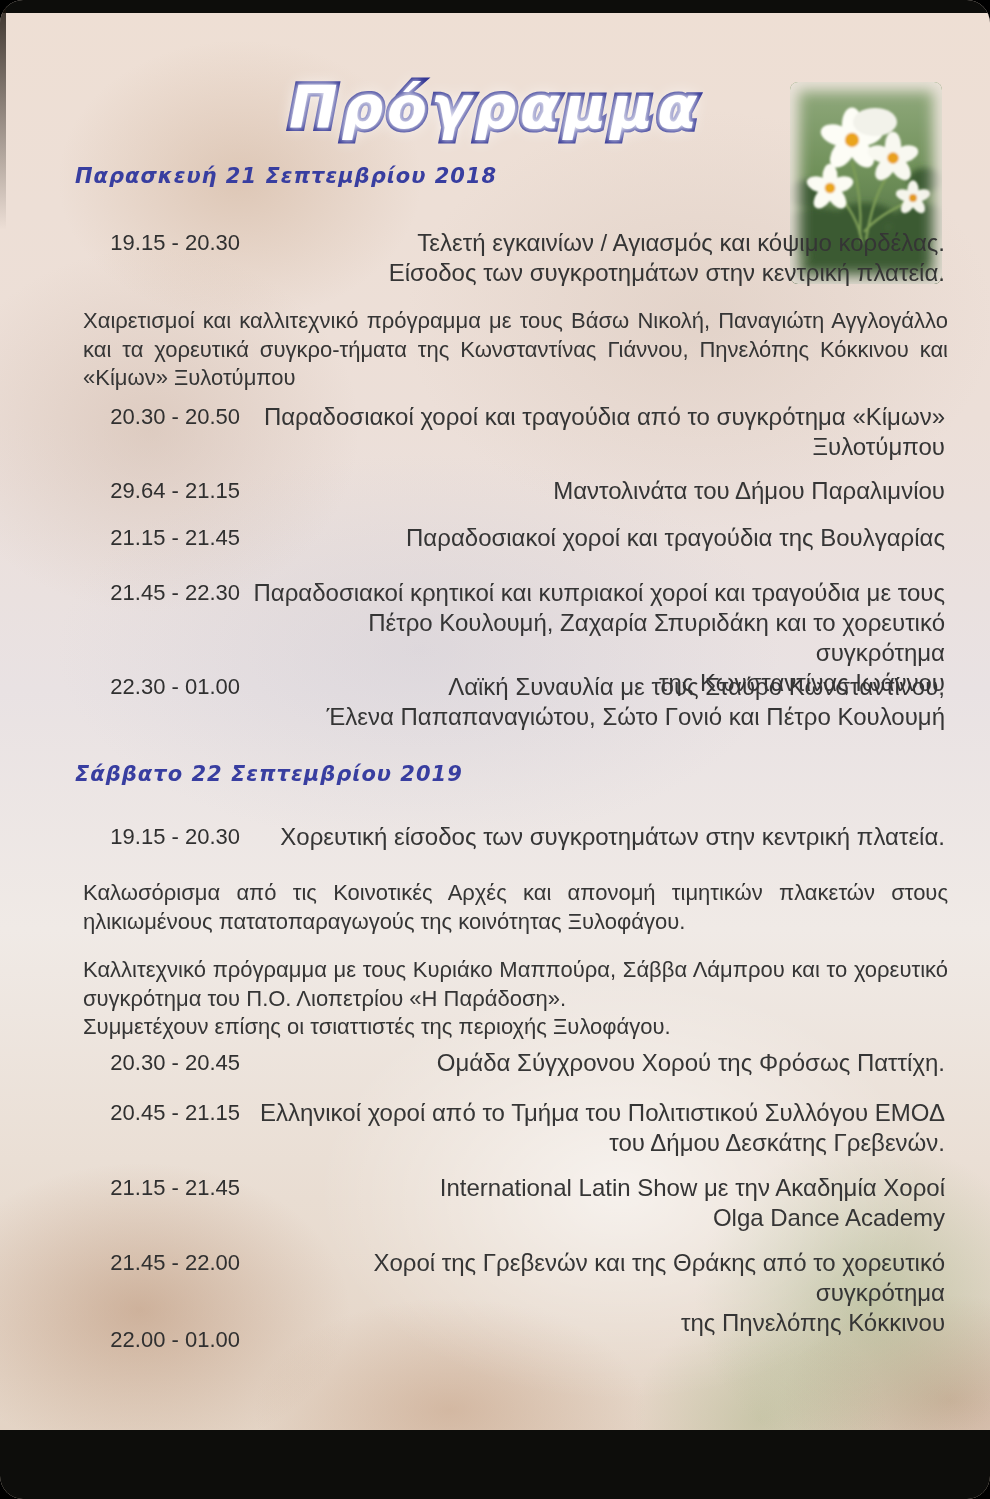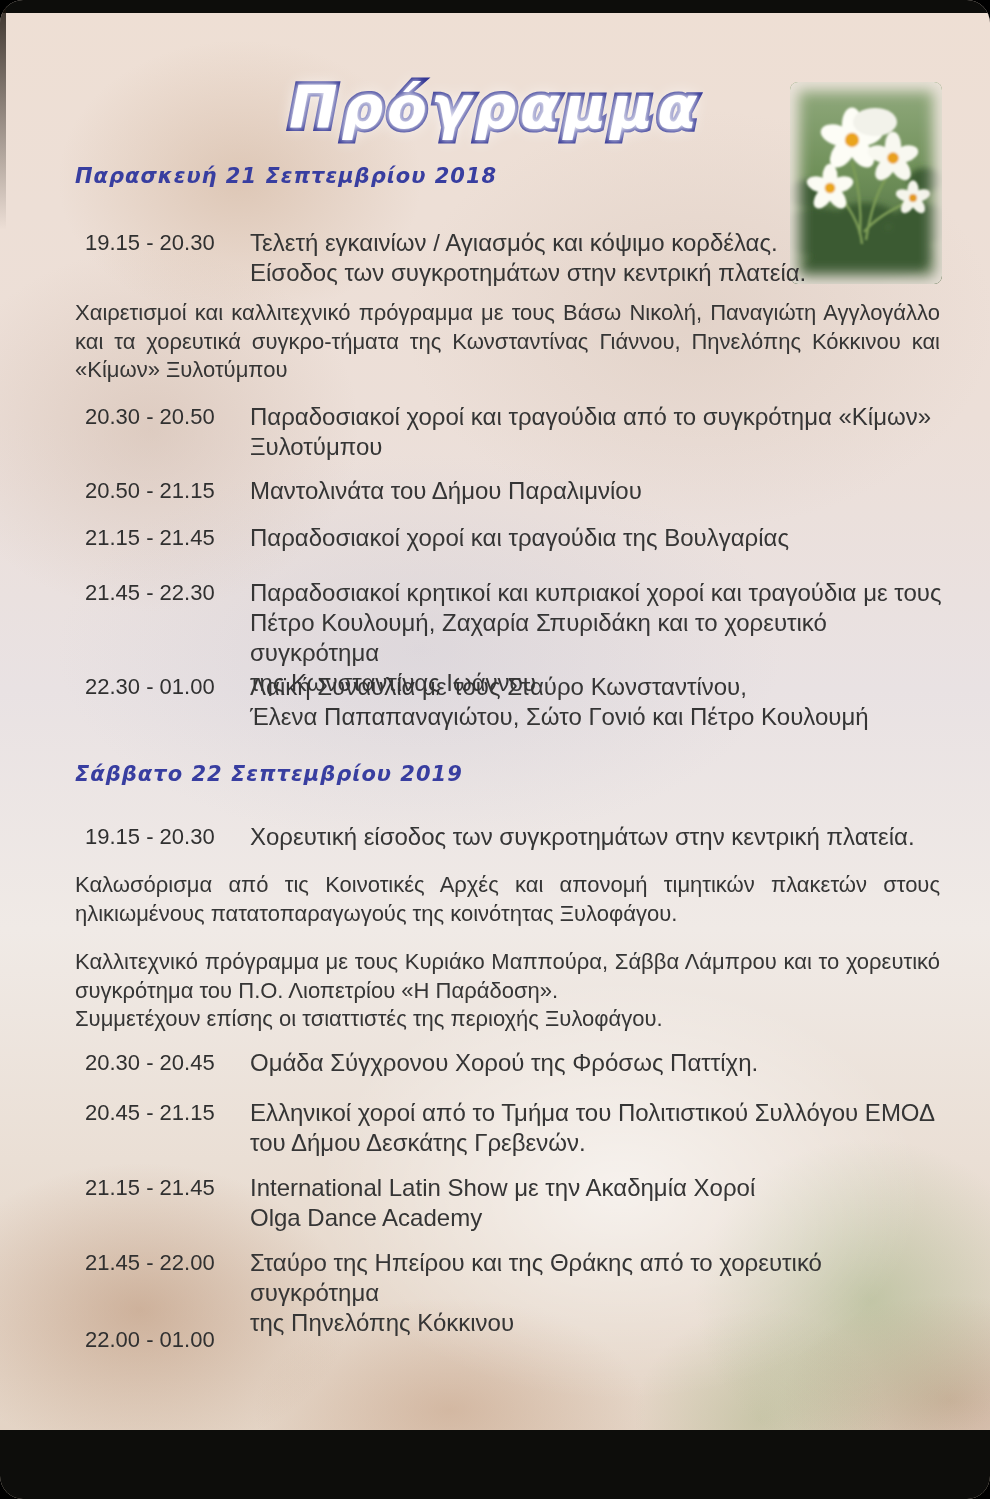--- a/index.html
+++ b/index.html
@@ -48,26 +48,26 @@
     box-shadow:inset 0 0 14px 9px rgba(238,229,221,.95);
   }
 
   .heading{
     position:absolute;left:75px;margin:0;white-space:nowrap;
     font-family:"DejaVu Sans", sans-serif;
     font-size:21px;font-weight:bold;font-style:italic;letter-spacing:1px;
     color:#383ea0;
   }
 
-  .row{position:absolute;left:85px;width:870px;display:flex;color:#353535;}
+  .row{position:absolute;left:75px;width:870px;display:flex;color:#353535;text-align:right;}
   .time{flex:none;width:165px;font-size:22px;line-height:30px;color:#303030;}
   .desc{flex:1;font-size:24px;line-height:30px;white-space:pre-line;}
 
   .para{
-    position:absolute;left:75px;width:865px;margin:0;
+    position:absolute;left:75px;width:865px;margin:8px;
     font-size:22px;line-height:28.5px;color:#353535;
     text-align:justify;white-space:pre-line;
   }
 </style>
 </head>
 <body>
 
 <div class="page">
   <div class="bar-top"></div>
   <div class="edge-left"></div>
@@ -162,21 +162,21 @@
 
   <p class="para" style="top:299px">Χαιρετισμοί και καλλιτεχνικό πρόγραμμα με τους Βάσω Νικολή, Παναγιώτη Αγγλογάλλο και τα χορευτικά συγκρο-τήματα της Κωνσταντίνας Γιάννου, Πηνελόπης Κόκκινου και «Κίμων» Ξυλοτύμπου</p>
 
   <div class="row" style="top:402px">
     <div class="time">20.30 - 20.50</div>
     <div class="desc">Παραδοσιακοί χοροί και τραγούδια από το συγκρότημα «Κίμων»
 Ξυλοτύμπου</div>
   </div>
 
   <div class="row" style="top:476px">
-    <div class="time">20.50 - 21.15</div>
+    <div class="time">29.64 - 21.15</div>
     <div class="desc">Μαντολινάτα του Δήμου Παραλιμνίου</div>
   </div>
 
   <div class="row" style="top:523px">
     <div class="time">21.15 - 21.45</div>
     <div class="desc">Παραδοσιακοί χοροί και τραγούδια της Βουλγαρίας</div>
   </div>
 
   <div class="row" style="top:578px">
     <div class="time">21.45 - 22.30</div>
@@ -215,20 +215,20 @@
   </div>
 
   <div class="row" style="top:1173px">
     <div class="time">21.15 - 21.45</div>
     <div class="desc">International Latin Show με την Ακαδημία Χοροί
 Olga Dance Academy</div>
   </div>
 
   <div class="row" style="top:1248px">
     <div class="time">21.45 - 22.00</div>
-    <div class="desc">Σταύρο της Ηπείρου και της Θράκης από το χορευτικό συγκρότημα
+    <div class="desc">Χοροί της Γρεβενών και της Θράκης από το χορευτικό συγκρότημα
 της Πηνελόπης Κόκκινου</div>
   </div>
 
   <div class="row" style="top:1325px">
     <div class="time">22.00 - 01.00</div>
   </div>
 </div>
 
 </body></html>

